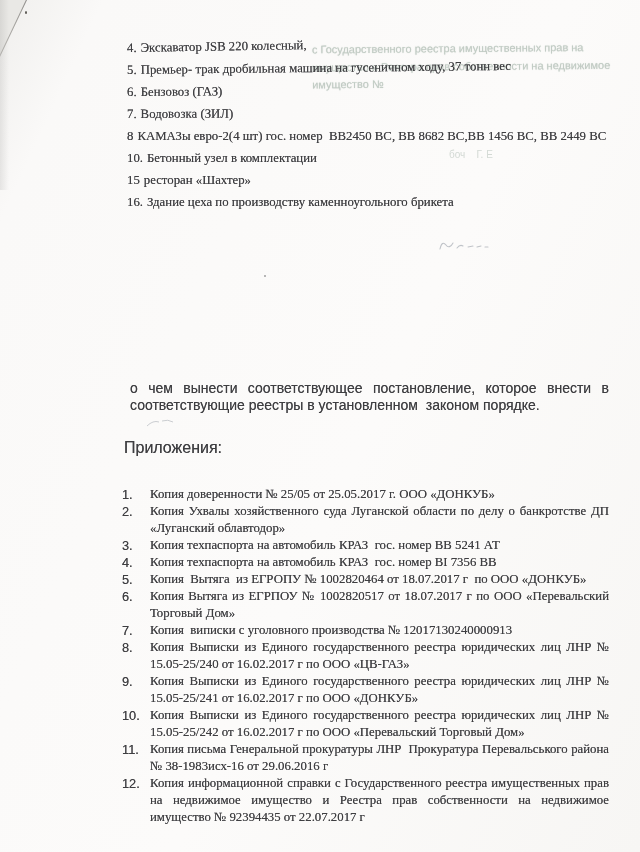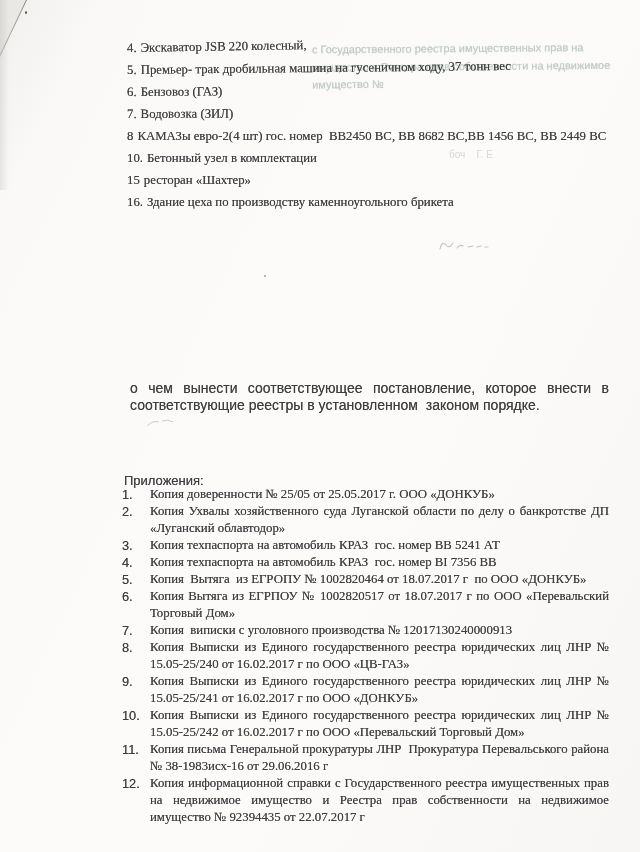--- a/index.html
+++ b/index.html
@@ -28,21 +28,21 @@
   .mi{white-space:nowrap;margin-bottom:8px;transform-origin:left center;}
   .mi .num{margin-right:4px;}
   .mi:nth-child(1){transform:rotate(-0.9deg);}
   .mi:nth-child(2){transform:rotate(-0.6deg);}
   .mi:nth-child(3){transform:rotate(-0.3deg);}
   .mi:nth-child(4){transform:rotate(-0.2deg);}
   
   .closing{position:absolute;left:130px;top:366px;width:479px;font-size:14px;line-height:16.5px;
     text-align:justify;}
   
-  .att-heading{position:absolute;left:124px;top:473px;font-size:13px;text-align:center;}
+  .att-heading{position:absolute;left:124px;top:439px;font-size:16px;text-align:center;}
   .att-list{position:absolute;left:122px;top:486px;width:487px;font-size:12.8px;line-height:17px;}
   .att-item{display:flex;}
   .att-num{flex:0 0 28px;}
   .att-text{flex:1;text-align:justify;font-family:Liberation Serif, serif;}
   
   .scribble{position:absolute;left:437px;top:236px;opacity:.55;}
   .tick{position:absolute;left:146px;top:417px;opacity:.5;}
 </style>
 </head>
 <body>

